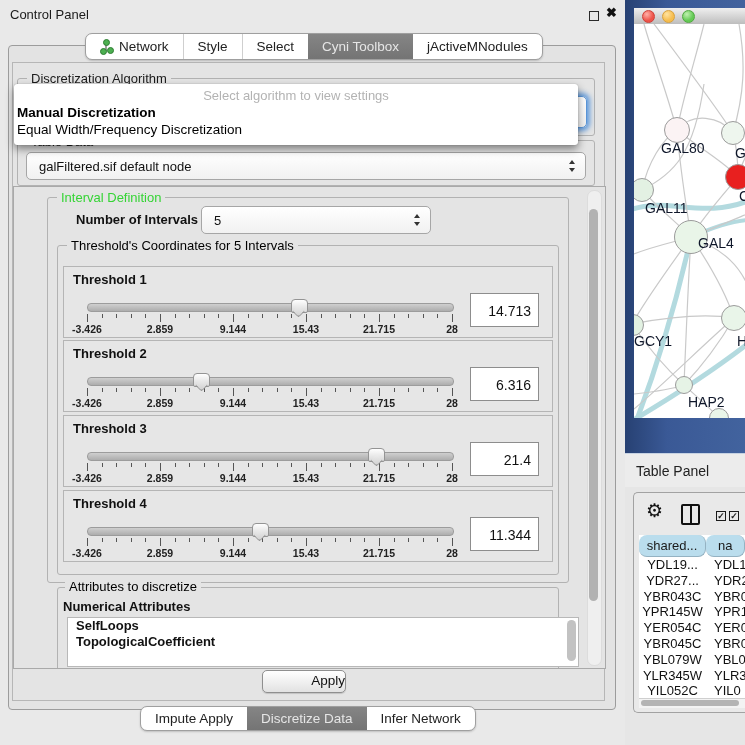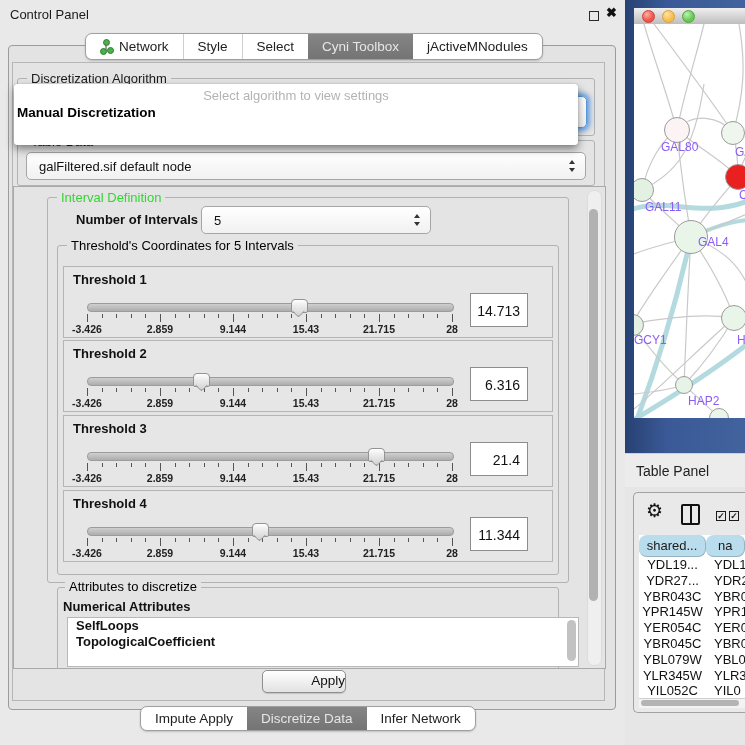--- a/index.html
+++ b/index.html
@@ -60,40 +60,40 @@
   .thumb{position:absolute;top:-5px;width:15px;height:12px;background:linear-gradient(#fefefe,#d9d9d9);
          border:1px solid #949494;border-radius:4px 4px 2px 2px;z-index:2;}
   .thumb:after{content:"";position:absolute;left:2.5px;top:7px;width:8px;height:8px;
          background:linear-gradient(135deg,#efefef,#cfcfcf);border:1px solid #949494;border-top:none;border-left:none;
          transform:rotate(45deg);border-radius:0 0 3px 0;}
   .ticks{position:absolute;left:23px;top:47px;width:365px;height:9px;}
   .tick{position:absolute;top:0;width:1px;height:4px;background:#555;}
   .tick.major{height:8px;}
   .tlabels{position:absolute;left:23px;top:56px;width:365px;height:12px;}
   .tlabels span{position:absolute;transform:translateX(-50%);font-size:10.5px;font-weight:bold;color:#222;white-space:nowrap;}
-  .valbox{position:absolute;left:406px;top:26px;width:58px;height:34px;background:#fff;
+  .valbox{position:absolute;left:406px;top:26px;width:69px;height:34px;background:#fff;
           border:1px solid #8d8d8d;font-size:14px;line-height:34px;text-align:right;padding-right:7px;
           box-sizing:border-box;color:#111;}
 
   .list{background:#fff;border:1px solid #b8b8b8;font-size:13px;color:#111;overflow:hidden;font-weight:bold;}
   .list .li{line-height:15.5px;padding-left:8px;}
   .list .lsb{position:absolute;right:2px;top:2px;width:9px;height:41px;background:#c2c2c2;border-radius:5px;}
 
   .btn{background:linear-gradient(#ffffff,#e2e2e2);border:1px solid #8f8f8f;border-radius:5px;
        font-size:13.5px;text-align:right;line-height:20px;box-shadow:0 1px 1px rgba(0,0,0,.15);color:#111;}
 
   
   .blue-frame{left:625px;top:0;width:120px;height:453px;
        background:linear-gradient(90deg,#274173,#3a5996 35%,#42639e);}
   .net-titlebar{left:634px;top:8px;width:111px;height:16px;
        background:linear-gradient(#efefef,#bdbdbd);border-bottom:1px solid #909090;}
   .tl-dot{position:absolute;top:2px;width:11px;height:11px;border-radius:50%;}
   .net-canvas{left:634px;top:24px;width:111px;height:394px;background:#fff;overflow:hidden;}
   .gnode{position:absolute;border:1.5px solid #9b9b9b;border-radius:50%;box-sizing:border-box;}
-  .nlabel{position:absolute;font-size:12px;color:#8b5cf6;white-space:nowrap;}
+  .nlabel{position:absolute;font-size:14px;color:#0f172a;white-space:nowrap;}
 
   .tp-header{left:625px;top:453px;width:120px;height:34px;background:#ececec;border-top:1px solid #c6d2e2;}
   .tp-title{position:absolute;left:11px;top:9px;font-size:14px;color:#222;}
   .tp-bg{left:625px;top:487px;width:120px;height:258px;background:#e6e6e6;}
   .tp-box{left:633px;top:492px;width:112px;height:219px;background:#e9e9e9;
           border:1px solid #a2a2a2;border-right:none;border-radius:5px 0 0 5px;}
   .gear{position:absolute;left:12px;top:6px;font-size:19px;color:#111;}
   .colicon{position:absolute;left:47px;top:11px;width:15px;height:17px;border:2px solid #111;border-radius:2px;}
   .colicon:after{content:"";position:absolute;left:6.5px;top:0;width:2px;height:17px;background:#111;}
   .cbx{position:absolute;top:18px;width:8px;height:8px;border:1.5px solid #1a1a1a;font-size:9px;
@@ -149,20 +149,21 @@
 
   <div class="abs grp" style="left:17px;top:78px;width:576px;height:56px;"></div>
   <div class="abs grp-label" style="left:27px;top:71px;">Discretization Algorithm</div>
   <div class="abs combo focus-ring" style="left:27px;top:96px;width:558px;height:30px;">
     <span class="stepper"></span>
   </div>
 
   <div class="abs popup">
     <div class="ph">Select algorithm to view settings</div>
     <div class="op1">Manual Discretization</div>
+    <div class="op2">Equal Width/Frequency Discretization</div>
   </div>
 
   <div class="abs grp" style="left:17px;top:140px;width:576px;height:44px;"></div>
   <div class="abs grp-label" style="left:27px;top:134px;z-index:1;">Table Data</div>
   <div class="abs combo" style="left:26px;top:152px;width:558px;height:26px;">
     <span class="txt">galFiltered.sif default node</span>
     <span class="stepper"></span>
   </div>
 
   <div class="abs scrollpane">

